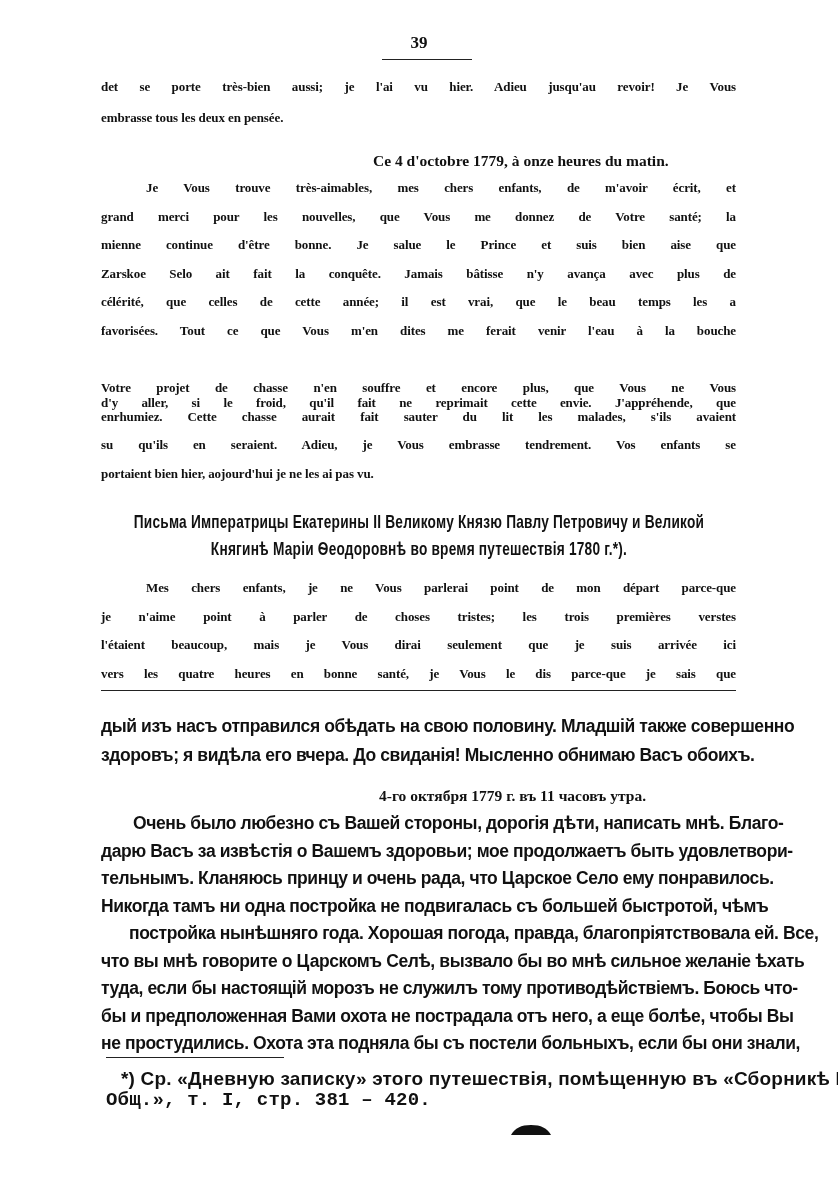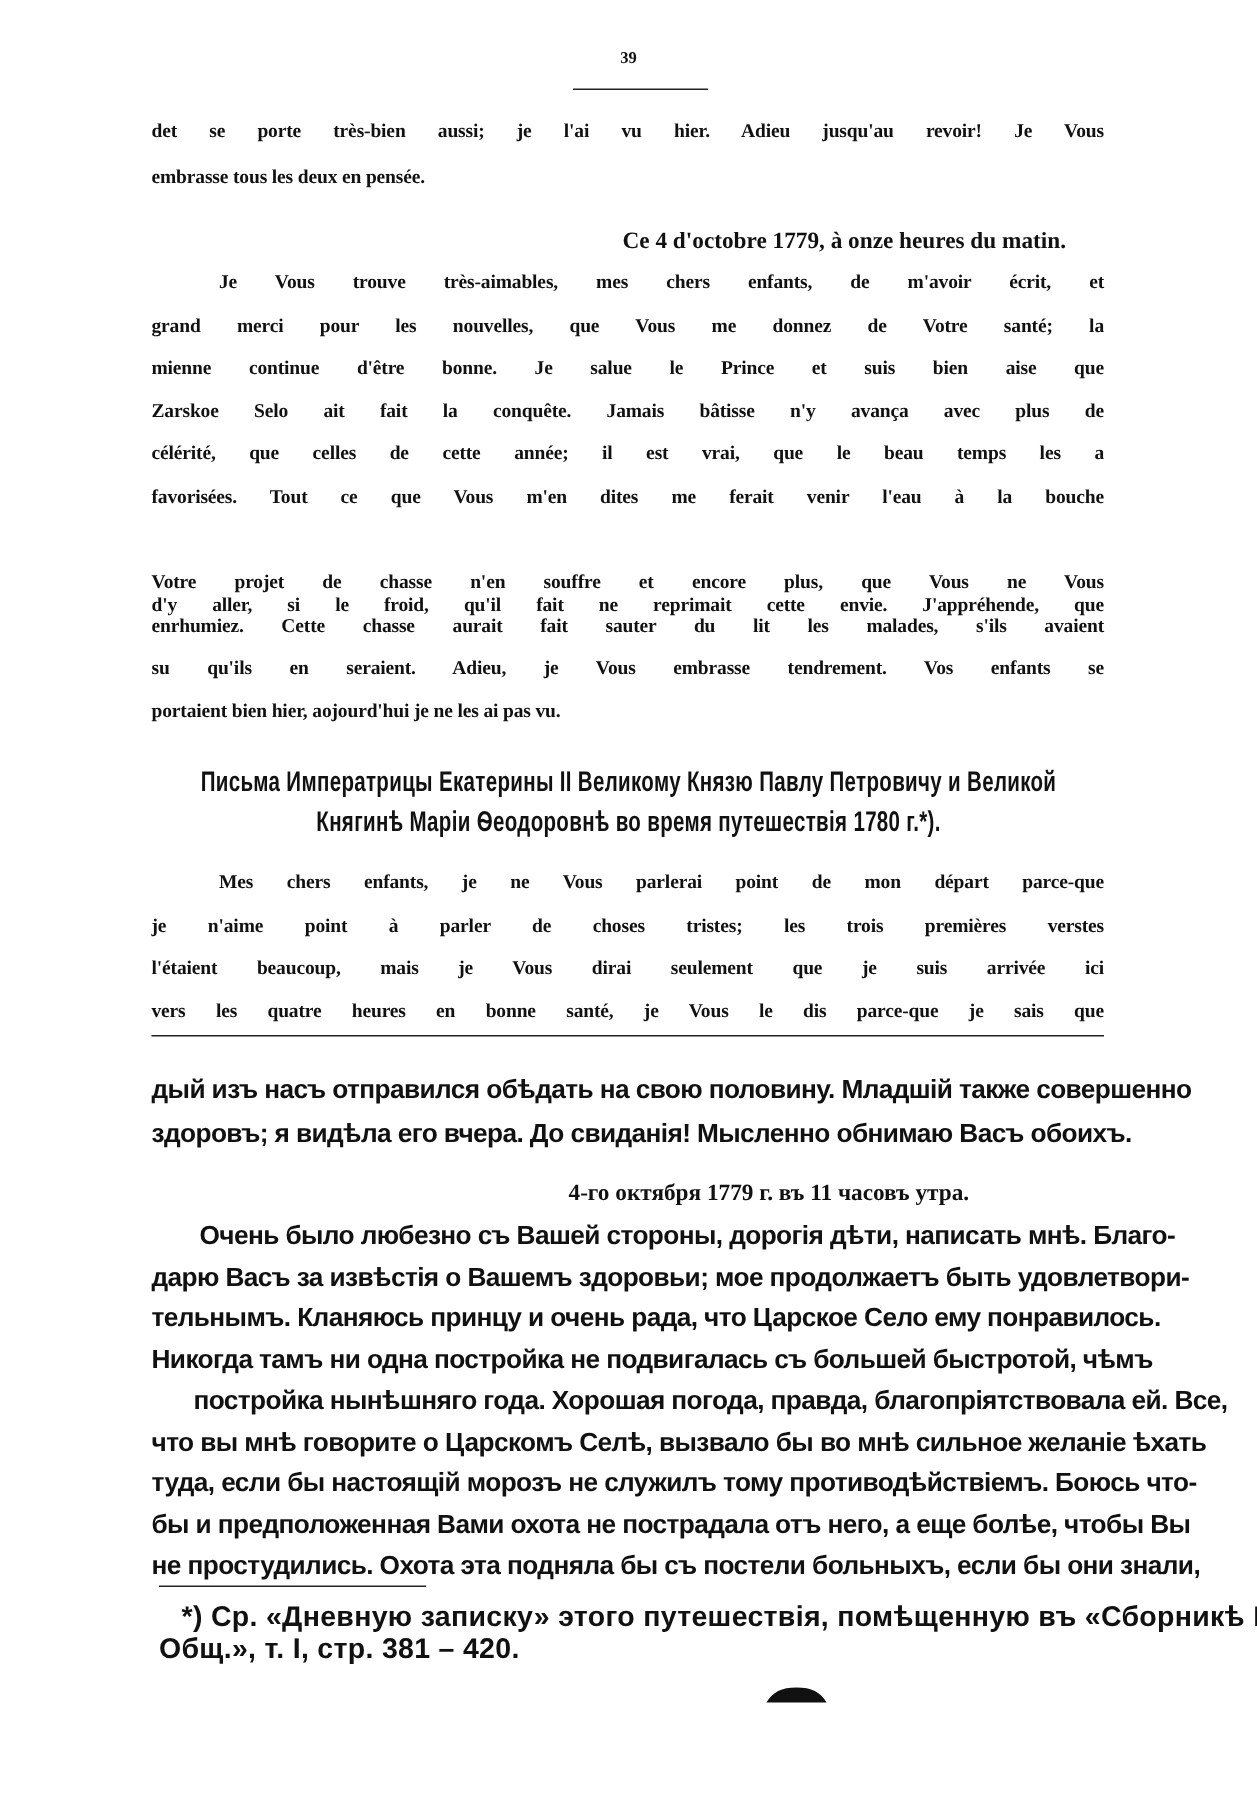--- a/index.html
+++ b/index.html
@@ -1,19 +1,19 @@
 <!DOCTYPE html>
 <html><head>
 <meta charset="utf-8">
 <style>
   html, body { margin: 0; padding: 0; background: #ffffff; }
   body { width: 838px; height: 1199px; position: relative; overflow: hidden;
          font-family: "Liberation Serif", "DejaVu Serif", serif; color: #111; }
   .page-number { position: absolute; top: 33px; left: 0; width: 838px; text-align: center;
-                 font-size: 11px; font-weight: bold; }
+                 font-size: 17px; font-weight: bold; }
   .header-rule { position: absolute; top: 59px; left: 382px; width: 90px; height: 0;
                  border-top: 1.5px solid #222; }
   .line { position: absolute; left: 101px; width: 635px; font-size: 13px; line-height: 1;
           white-space: nowrap; text-align: justify; text-align-last: justify; font-weight: 600;
           letter-spacing: -0.1px; }
   .line.last { text-align-last: left; }
   .line.indent { left: 146px; width: 590px; }
   .dateline { position: absolute; font-size: 15.5px; font-weight: bold; white-space: nowrap; }
   .title-line { position: absolute; left: 0; width: 838px; text-align: center;
                 font-family: "Liberation Sans", "DejaVu Sans", sans-serif; font-weight: bold;
@@ -33,21 +33,21 @@
 </style>
 </head>
 <body>
 
 <div class="page-number">39</div>
 <div class="header-rule"></div>
 
 <div class="line" style="top:80px">det se porte très-bien aussi; je l'ai vu hier. Adieu jusqu'au revoir! Je Vous</div>
 <div class="line last" style="top:111px">embrasse tous les deux en pensée.</div>
 
-<div class="dateline" style="top:152px; left:373px;margin-left:42px;">Ce 4 d'octobre 1779, à onze heures du matin.</div>
+<div class="dateline" style="top:152px; left:373px;">Ce 4 d'octobre 1779, à onze heures du matin.</div>
 
 <div id="letter1779">
     <div class="line indent" style="top: 181px;">Je Vous trouve très-aimables, mes chers enfants, de m'avoir écrit, et</div>
     <div class="line" style="top: 209.6px;">grand merci pour les nouvelles, que Vous me donnez de Votre santé; la</div>
     <div class="line" style="top: 238.2px;">mienne continue d'être bonne. Je salue le Prince et suis bien aise que</div>
     <div class="line" style="top: 266.8px;">Zarskoe Selo ait fait la conquête. Jamais bâtisse n'y avança avec plus de</div>
     <div class="line" style="top: 295.4px;">célérité, que celles de cette année; il est vrai, que le beau temps les a</div>
     <div class="line" style="top: 324px;">favorisées. Tout ce que Vous m'en dites me ferait venir l'eau à la bouche</div>
     <div class="line" style="top: 352.6px; margin-top: 43px;">d'y aller, si le froid, qu'il fait ne reprimait cette envie. J'appréhende, que</div>
     <div class="line" style="top: 381.2px;">Votre projet de chasse n'en souffre et encore plus, que Vous ne Vous</div>
@@ -79,17 +79,17 @@
     <div class="ru-line" style="top: 897.5px;">Никогда тамъ ни одна постройка не подвигалась съ большей быстротой, чѣмъ</div>
     <div class="ru-line" style="top: 925px; margin-left: 28px;">постройка нынѣшняго года. Хорошая погода, правда, благопріятствовала ей. Все,</div>
     <div class="ru-line" style="top: 952.5px;">что вы мнѣ говорите о Царскомъ Селѣ, вызвало бы во мнѣ сильное желаніе ѣхать</div>
     <div class="ru-line" style="top: 980px;">туда, если бы настоящій морозъ не служилъ тому противодѣйствіемъ. Боюсь что-</div>
     <div class="ru-line" style="top: 1007.5px;">бы и предположенная Вами охота не пострадала отъ него, а еще болѣе, чтобы Вы</div>
     <div class="ru-line" style="top: 1035px;">не простудились. Охота эта подняла бы съ постели больныхъ, если бы они знали,</div>
   </div>
 
 <div class="fn-rule"></div>
 <div class="fn-line" style="top:1068px; left:121px;">*) Ср. «Дневную записку» этого путешествія, помѣщенную въ «Сборникѣ Русс. Ист.</div>
-<div class="fn-line" style="top:1089px; left:106px;">Общ.», т. I, стр. 381 – 420.</div>
+<div class="fn-line" style="top:1089px; left:106px;font-family:Liberation Mono, monospace;">Общ.», т. I, стр. 381 – 420.</div>
 
 <svg class="ornament" viewBox="0 0 44 13">
   <path d="M2 12 C6 5, 12 2, 22 2 C32 2, 38 5, 42 12 Z" fill="#111"></path>
 </svg>
 
 </body></html>

